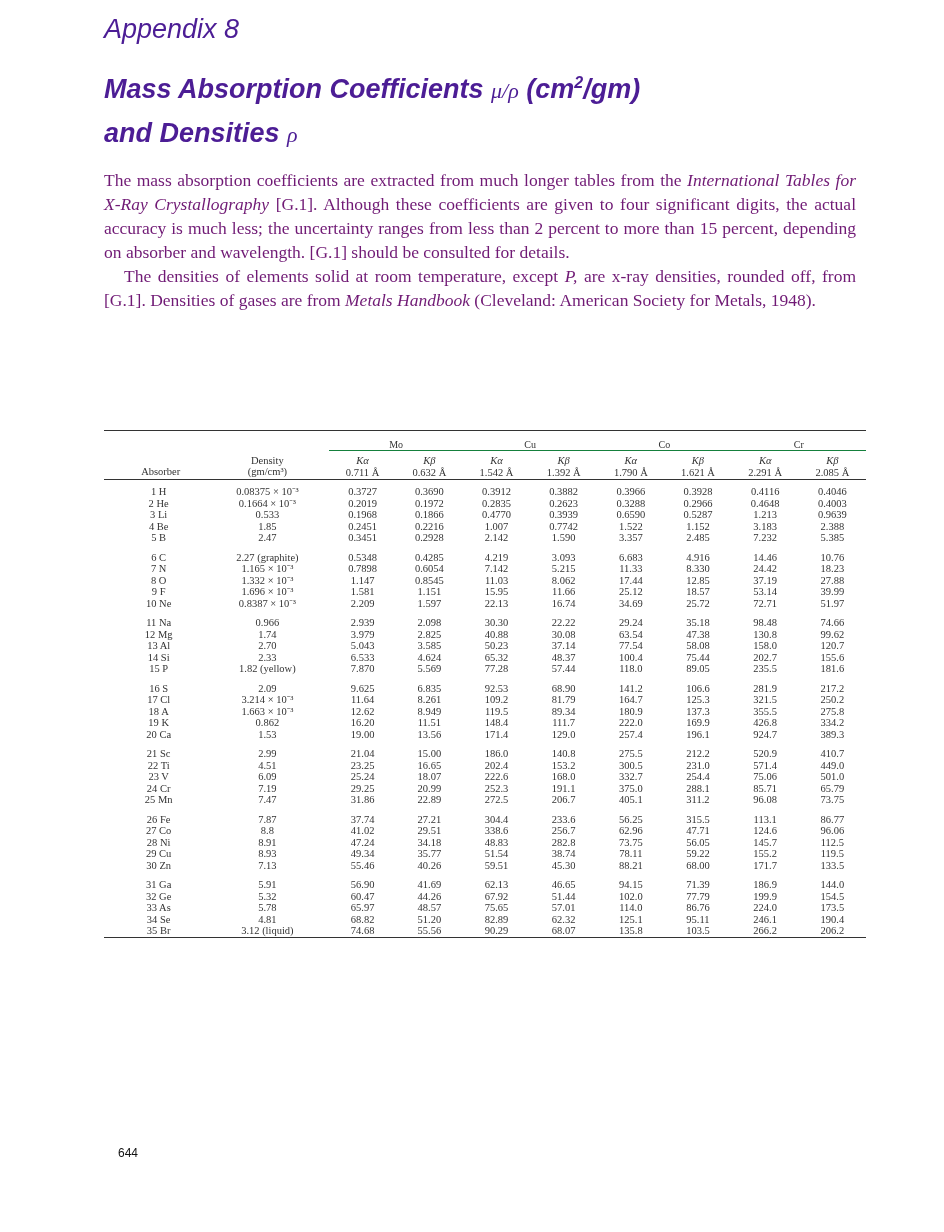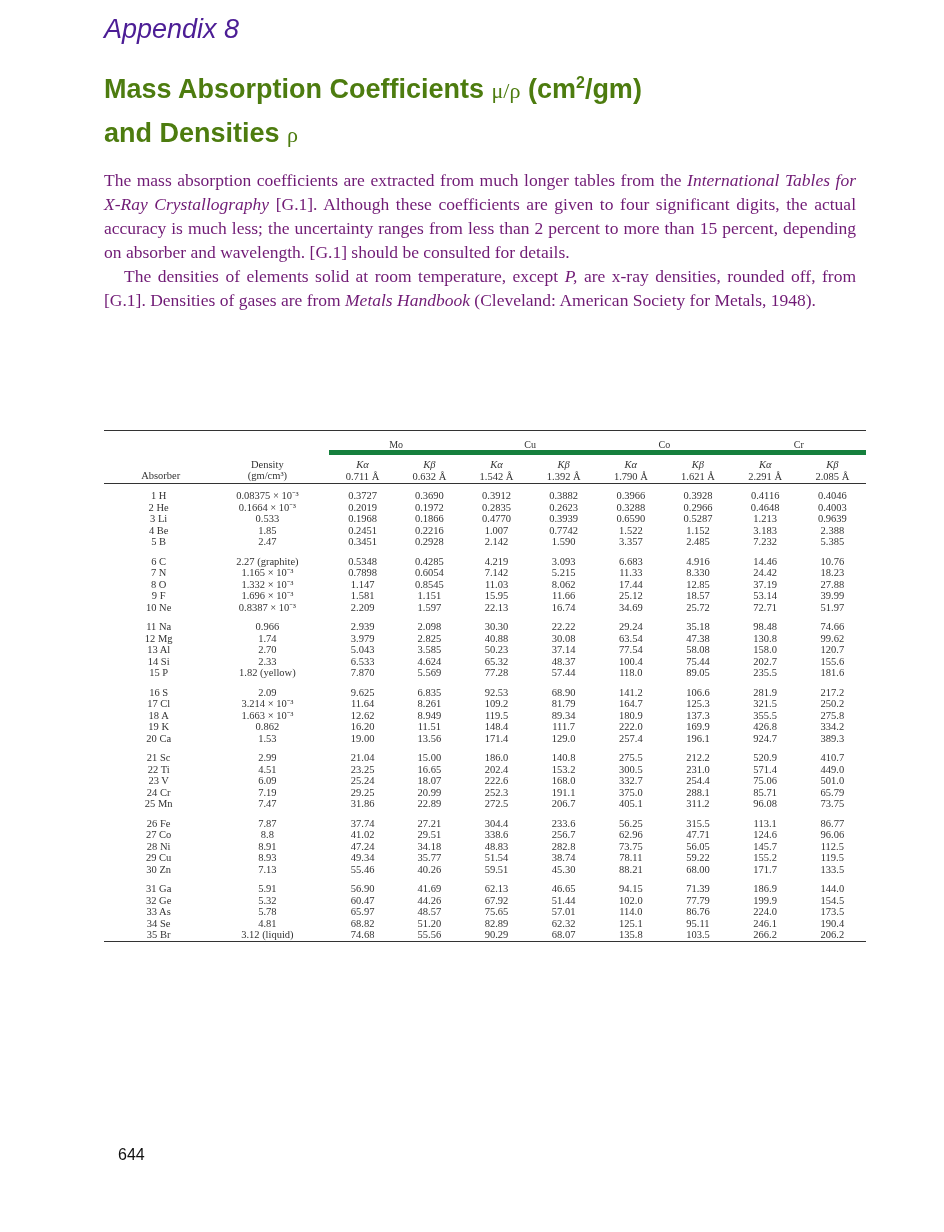--- a/index.html
+++ b/index.html
@@ -1,38 +1,38 @@
 <!DOCTYPE html>
 <html><head>
 <meta charset="utf-8">
 <style>
   html, body { margin:0; padding:0; background:#ffffff; }
   body { width:944px; height:1232px; position:relative; overflow:hidden; color:#111; font-family:"Liberation Serif", serif; }
   .appendix { position:absolute; left:104px; top:14px; font-family:"Liberation Sans", sans-serif; font-size:27px; font-style:italic; font-weight:normal; color:#4c1d95; }
-  .title { position:absolute; left:104px; top:62px; width:760px; font-family:"Liberation Sans", sans-serif; font-size:27px; font-weight:bold; line-height:42px; color:#4d7c0f; }
+  .title { position:absolute; left:104px; top:62px; width:760px; font-family:"Liberation Sans", sans-serif; font-size:27px; font-weight:bold; font-style:italic; line-height:42px; color:#4c1d95; }
   .title .sym { font-family:"Liberation Serif", serif; font-weight:normal; font-size:22px; }
   .title sup { font-size:16px; }
   .intro { position:absolute; left:104px; top:168px; width:752px; font-size:17.5px; line-height:24px; text-align:justify; color:#701a75; }
   .intro p { margin:0; }
   .intro p + p { text-indent:20px; }
   .intro i { font-style:italic; }
   table.mac { position:absolute; left:104px; top:430px; width:762px; border-collapse:collapse; font-size:10.5px; color:#333; }
   table.mac td, table.mac th { padding:0; text-align:center; font-weight:normal; }
   table.mac thead tr.rule td { height:6px; border-top:1px solid #333; }
   table.mac th.grp { font-size:10px; padding-top:2px; }
-  table.mac th.sub { border-top:5px solid #15803d; padding-top:4px; line-height:12px; }
+  table.mac th.sub { border-top:1px solid #15803d; padding-top:4px; line-height:12px; }
   table.mac th.sub .line { font-style:italic; }
   table.mac th.absorber, table.mac th.density { vertical-align:bottom; padding-bottom:2px; }
   table.mac th.absorber { text-align:center; padding-left:12px; }
   table.mac tr.headrule td { border-top:1px solid #333; height:6px; }
   table.mac tbody td { height:11.5px; line-height:11.5px; }
   table.mac tbody td.el { text-align:center; padding-left:8px; }
   table.mac tbody tr.gap td { padding-top:8px; }
   table.mac tfoot td { border-top:1px solid #333; height:4px; }
-  .pagenum { position:absolute; left:118px; top:1146px; font-family:"Liberation Sans", sans-serif; font-size:16px; color:#111; }
+  .pagenum { position:absolute; left:118px; top:1146px; font-family:"Liberation Sans", sans-serif; font-size:12px; color:#111; }
 </style>
 </head>
 <body>
 
 <div class="appendix">Appendix 8</div>
 
 <h1 class="title" style="margin:0;">
   <span>Mass Absorption Coefficients </span><span class="sym">μ/ρ</span><span> (cm</span><sup>2</sup><span>/gm)</span><br>
   <span>and Densities </span><span class="sym">ρ</span>
 </h1>

